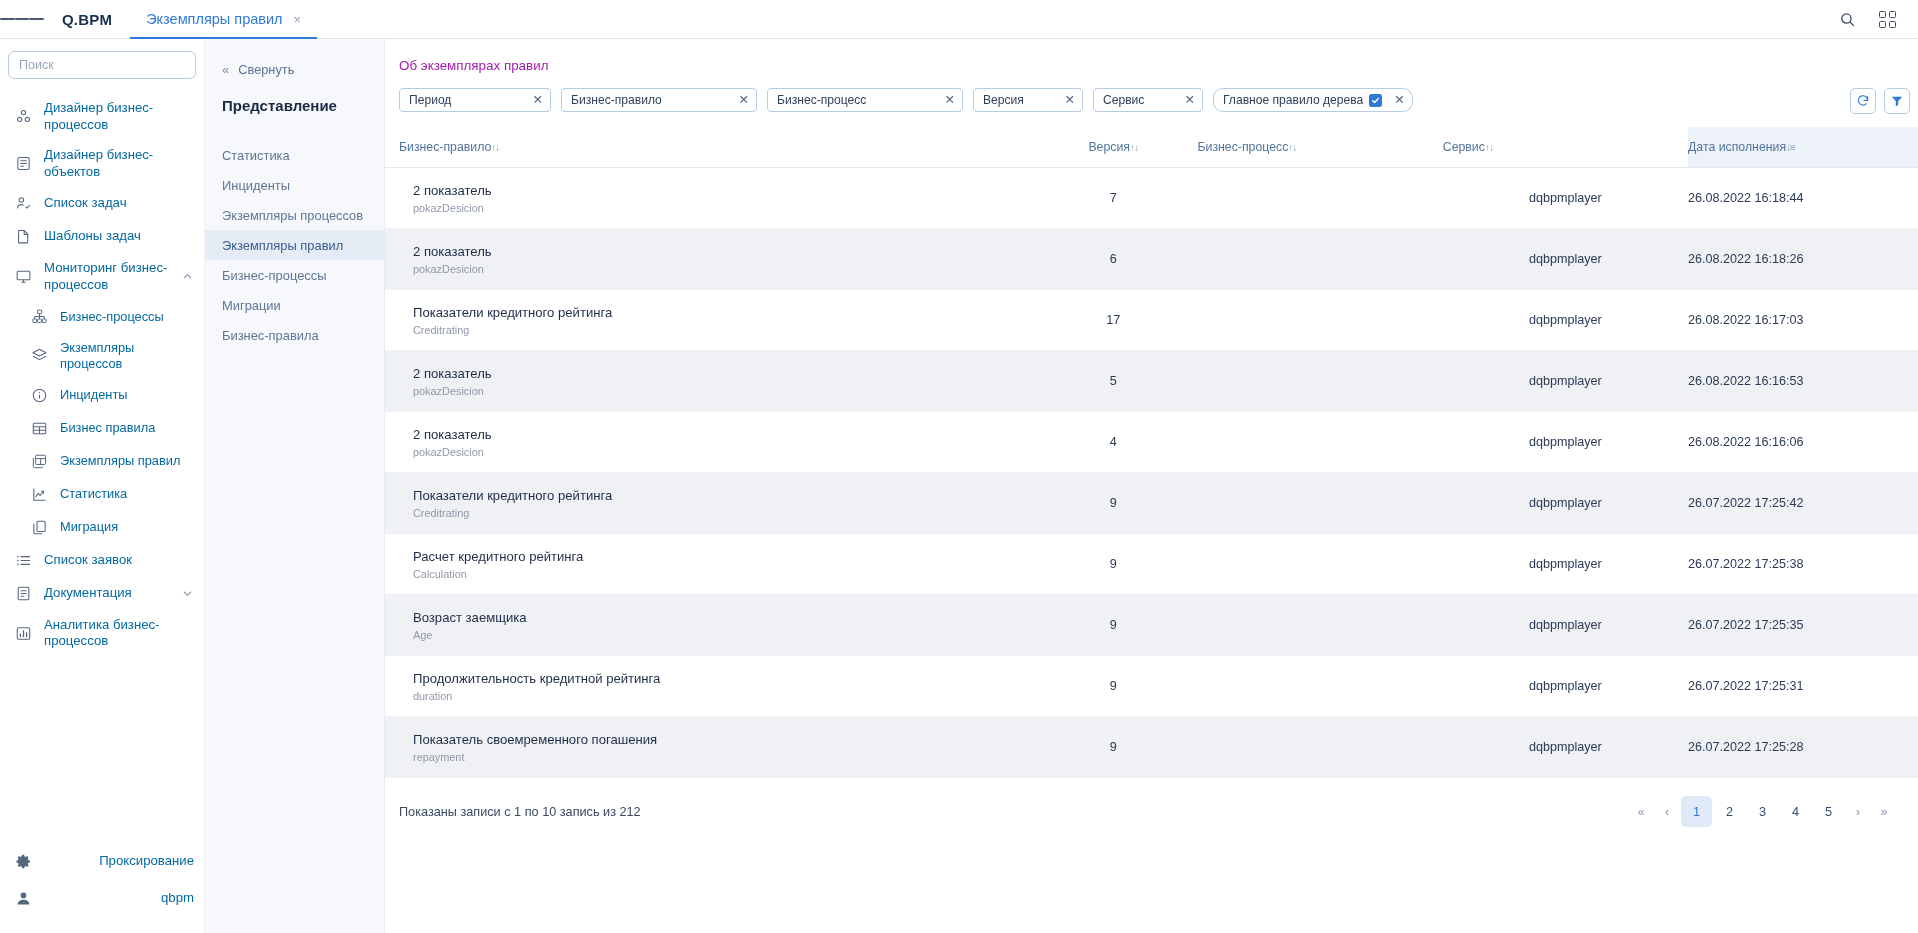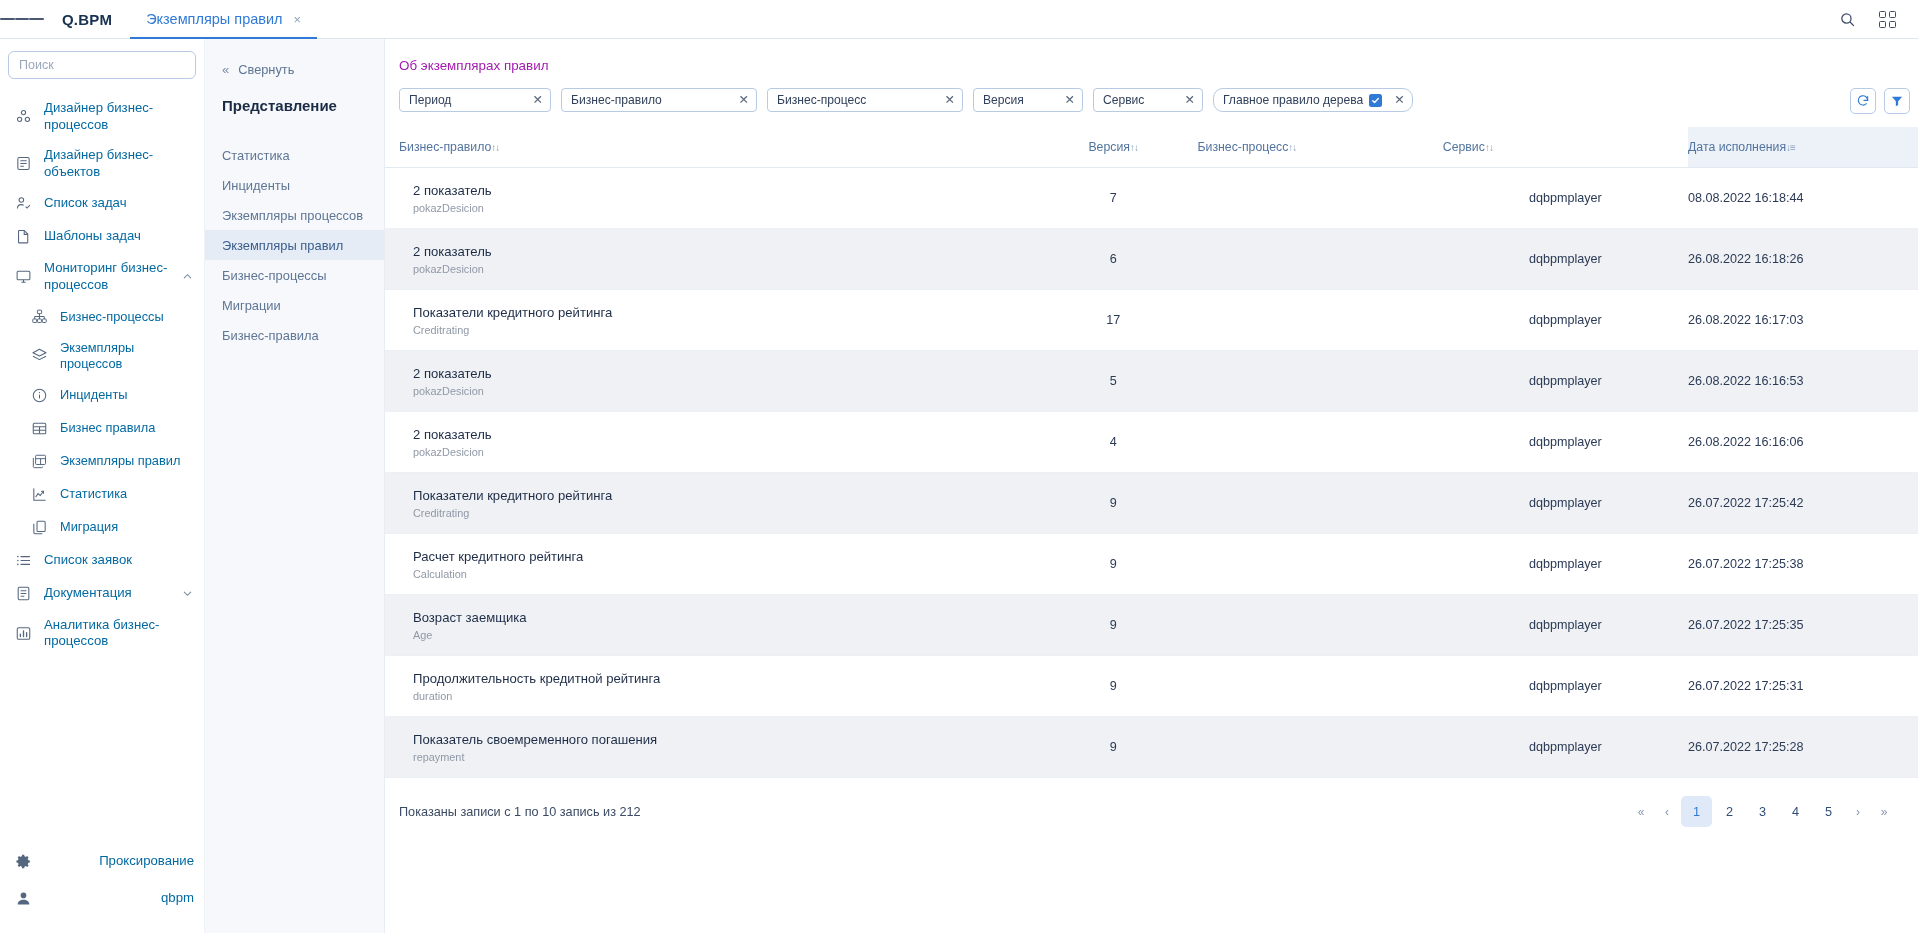--- a/index.html
+++ b/index.html
@@ -480,21 +480,21 @@
               <tr>
                 <td class="col-rule">
                   <div class="cell-pad">
                     <div class="rule-name">2 показатель</div>
                     <div class="rule-code">pokazDesicion</div>
                   </div>
                 </td>
                 <td class="col-ver cell-ver">7</td>
                 <td class="col-proc"></td>
                 <td class="col-svc cell-svc">dqbpmplayer</td>
-                <td class="col-date cell-date">08.08.2022 16:18:44</td>
+                <td class="col-date cell-date">26.08.2022 16:18:44</td>
               </tr>
               <tr>
                 <td class="col-rule">
                   <div class="cell-pad">
                     <div class="rule-name">2 показатель</div>
                     <div class="rule-code">pokazDesicion</div>
                   </div>
                 </td>
                 <td class="col-ver cell-ver">6</td>
                 <td class="col-proc"></td>

